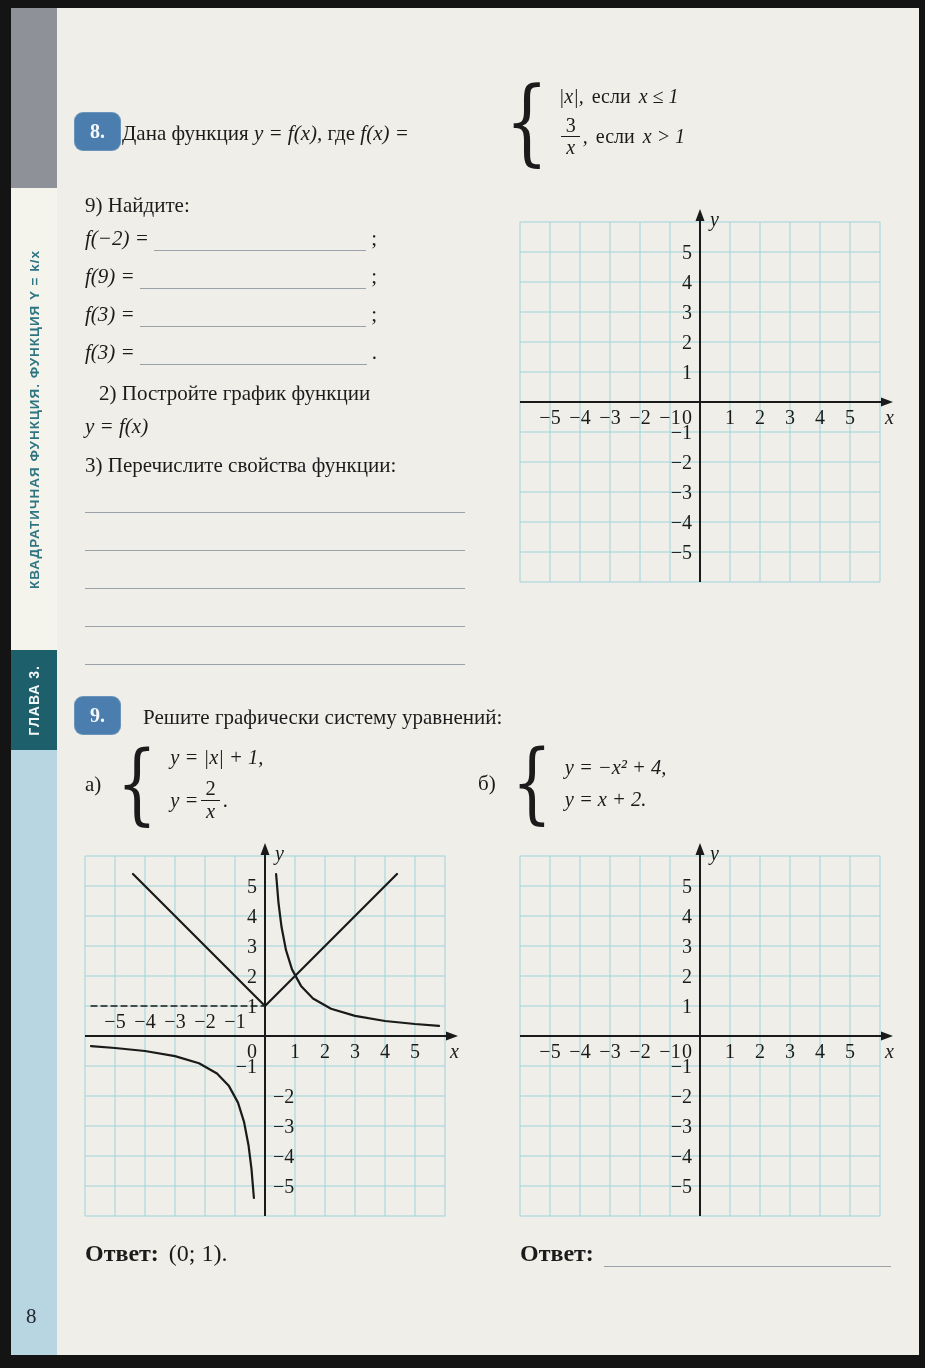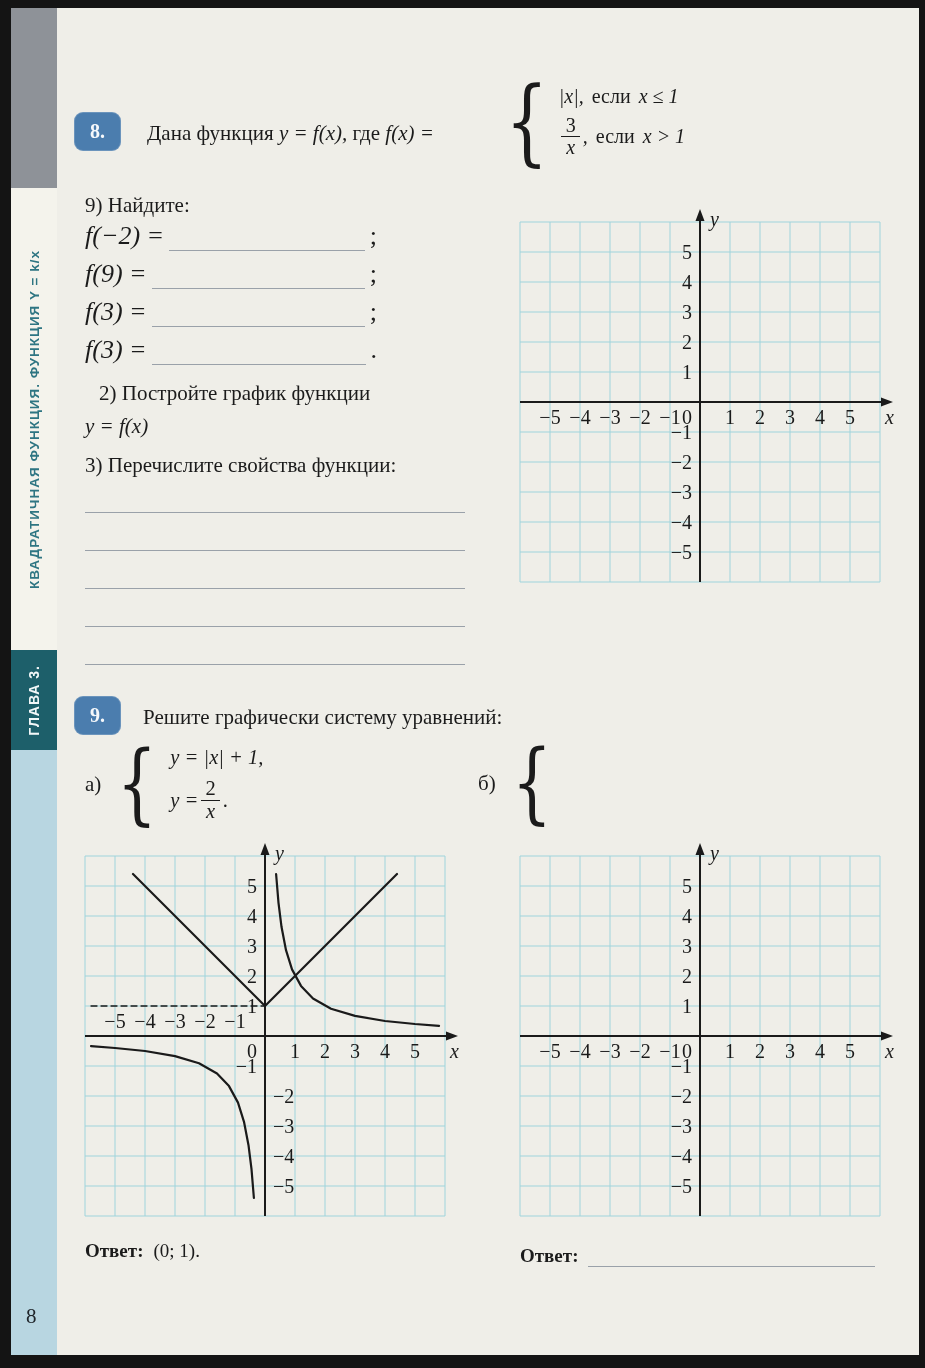--- a/index.html
+++ b/index.html
@@ -43,30 +43,30 @@
   }
   .frac{display:inline-flex;flex-direction:column;align-items:center;line-height:1.05;margin:0 2px;vertical-align:middle}
   .frac .num{padding:0 5px;font-style:normal}
   .frac .den{border-top:1.6px solid #1b1b1b;padding:0 5px;font-style:italic}
   
   .cases{display:flex;align-items:center}
   .cases .brace{font-size:94px}
   .case-rows{display:flex;flex-direction:column;gap:7px;margin-left:2px}
   .case-row{font-size:20px;display:flex;align-items:center;gap:8px;white-space:nowrap}
   .evals{display:flex;flex-direction:column;gap:9px;width:292px}
-  .ev-row{display:flex;align-items:flex-end;font-size:26px;height:29px}
+  .ev-row{display:flex;align-items:flex-end;font-size:21px;height:29px}
   .ev-row .blank{flex:1;border-bottom:1.3px solid #9aa1a9;margin:0 5px;height:26px}
   .rule{position:absolute;left:85px;width:380px;height:0;border-bottom:1.3px solid #9aa1a9}
   
   .system{display:flex;align-items:center;gap:5px}
   .sys-label{font-size:21px;margin-right:3px}
   .system .brace{font-size:88px}
   .sys-eqs{display:flex;flex-direction:column;gap:9px;font-size:20.5px}
   .sys-eq{display:flex;align-items:center;white-space:nowrap}
-  .answer{display:flex;align-items:flex-end;font-size:19px}
+  .answer{display:flex;align-items:flex-end;font-size:24px}
   .ans-label{font-weight:bold;margin-right:10px}
   .ans-blank{display:inline-block;width:287px;border-bottom:1.3px solid #9aa1a9;height:26px}
   
   .grid-box{position:absolute;width:360px;height:360px}
   .grid-box svg{overflow:visible;display:block}
 </style>
 </head>
 <body>
 
 <div class="frame"></div>
@@ -78,21 +78,21 @@
 <div class="sb sb-chapter">
   <span class="vtext chapter">ГЛАВА 3.</span>
 </div>
 <div class="sb sb-blue"></div>
 <div class="abs pagenum">8</div>
 
 <div class="abs badge" style="left:74px;top:112px">
   <span>8.</span>
 </div>
 
-<div class="abs fs21" style="left:147px;top:120px;width:370px">
+<div class="abs fs21" style="left:122px;top:120px;width:370px">
   <span class="w">Дана функция</span>
   <span class="m">y = f(x),</span>
   <span class="w">где</span>
   <span class="m">f(x) =</span>
 </div>
 
 <div class="abs cases" style="left:497px;top:82px">
   <span class="brace">{</span>
   <div class="case-rows">
     <div class="case-row">
@@ -224,20 +224,24 @@
         <span class="den">x</span>
       </span>
       <span class="w">.</span>
     </div>
   </div>
 </div>
 
 <div class="abs system" style="left:478px;top:746px">
   <span class="sys-label w">б)</span>
   <span class="brace">{</span>
+  <div class="sys-eqs">
+    <div class="sys-eq m">y = −x² + 4,</div>
+    <div class="sys-eq m">y = x + 2.</div>
+  </div>
 </div>
 
 <div class="grid-box" style="left:85px;top:856px">
     <svg viewBox="0 0 360 360" width="100%" height="100%">
       <line x1="0" y1="0" x2="0" y2="360" stroke="#9fd4dc" stroke-width="1"></line>
       <line x1="0" y1="360" x2="360" y2="360" stroke="#9fd4dc" stroke-width="1"></line>
       <line x1="30" y1="0" x2="30" y2="360" stroke="#9fd4dc" stroke-width="1"></line>
       <line x1="0" y1="330" x2="360" y2="330" stroke="#9fd4dc" stroke-width="1"></line>
       <line x1="60" y1="0" x2="60" y2="360" stroke="#9fd4dc" stroke-width="1"></line>
       <line x1="0" y1="300" x2="360" y2="300" stroke="#9fd4dc" stroke-width="1"></line>

